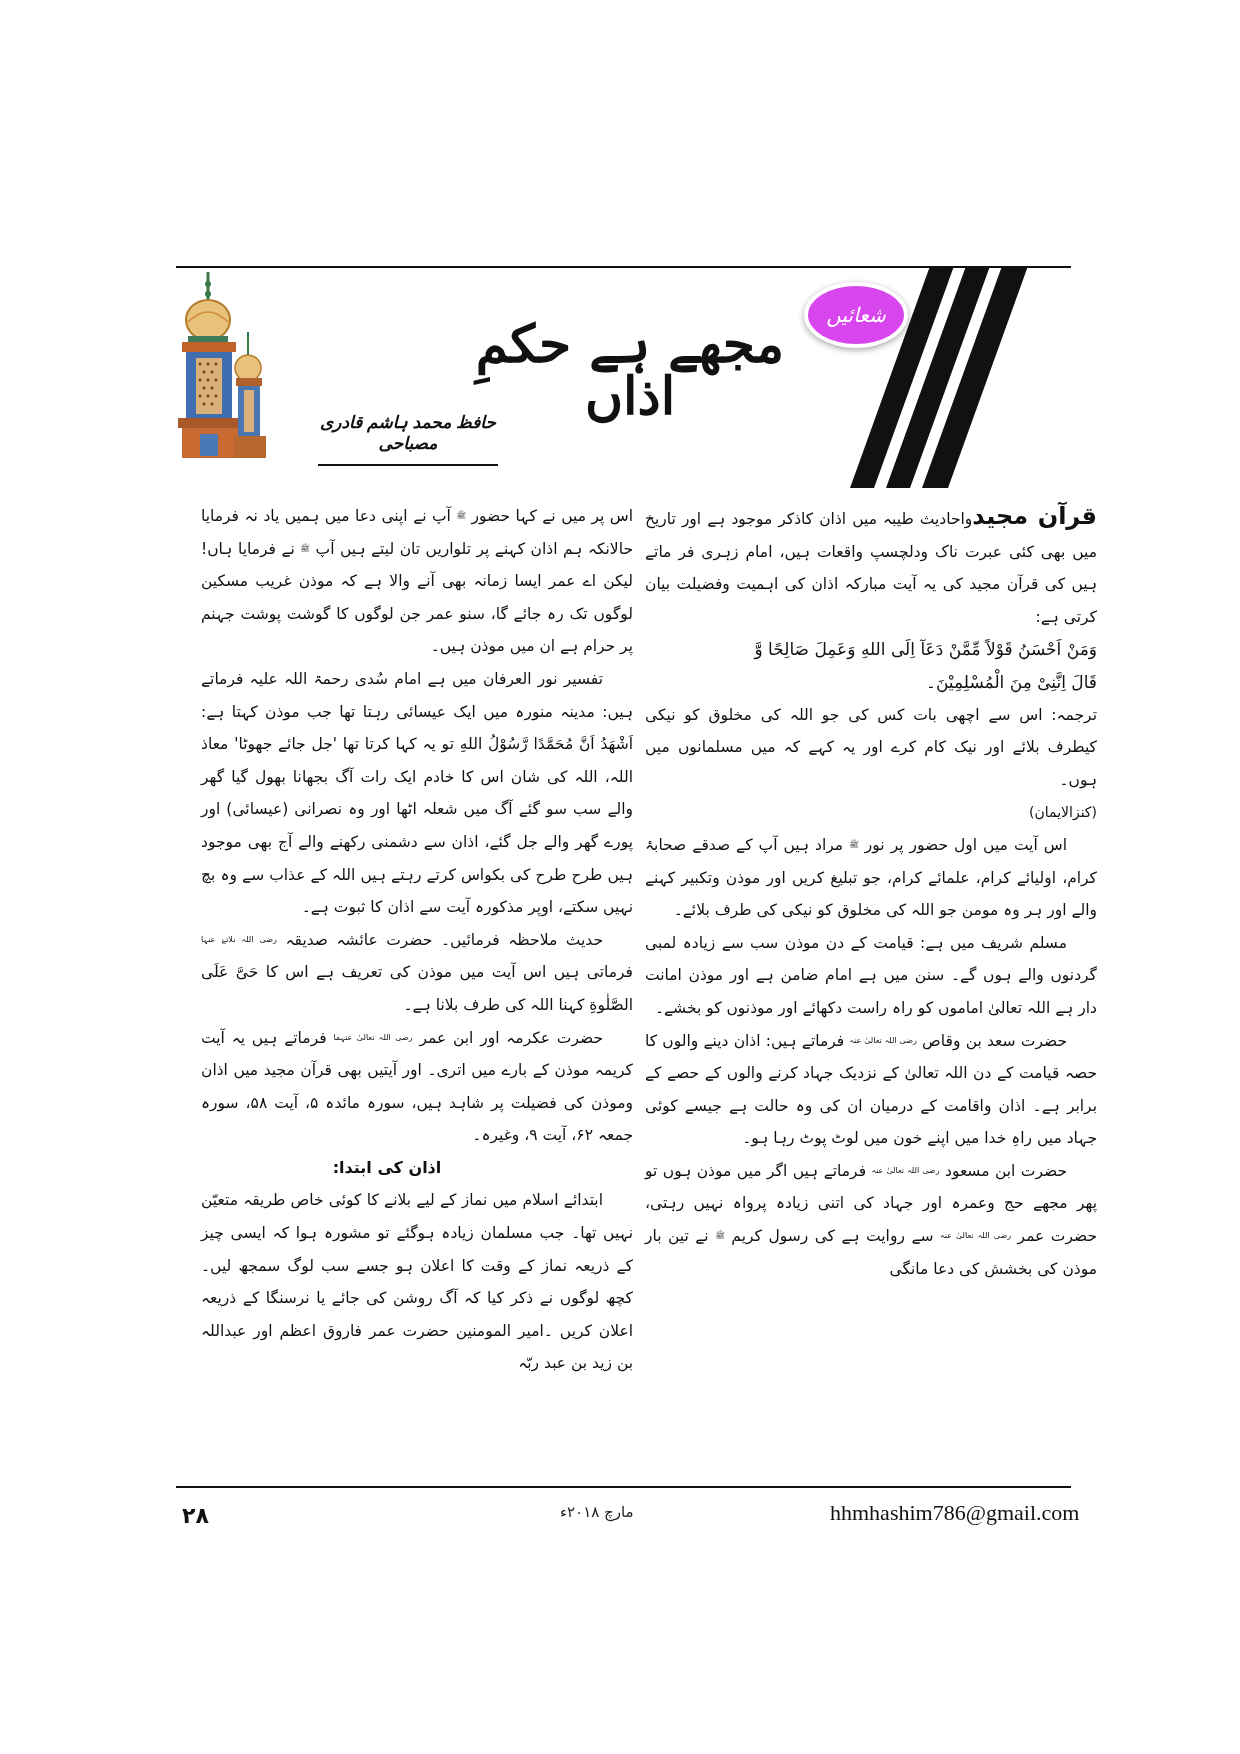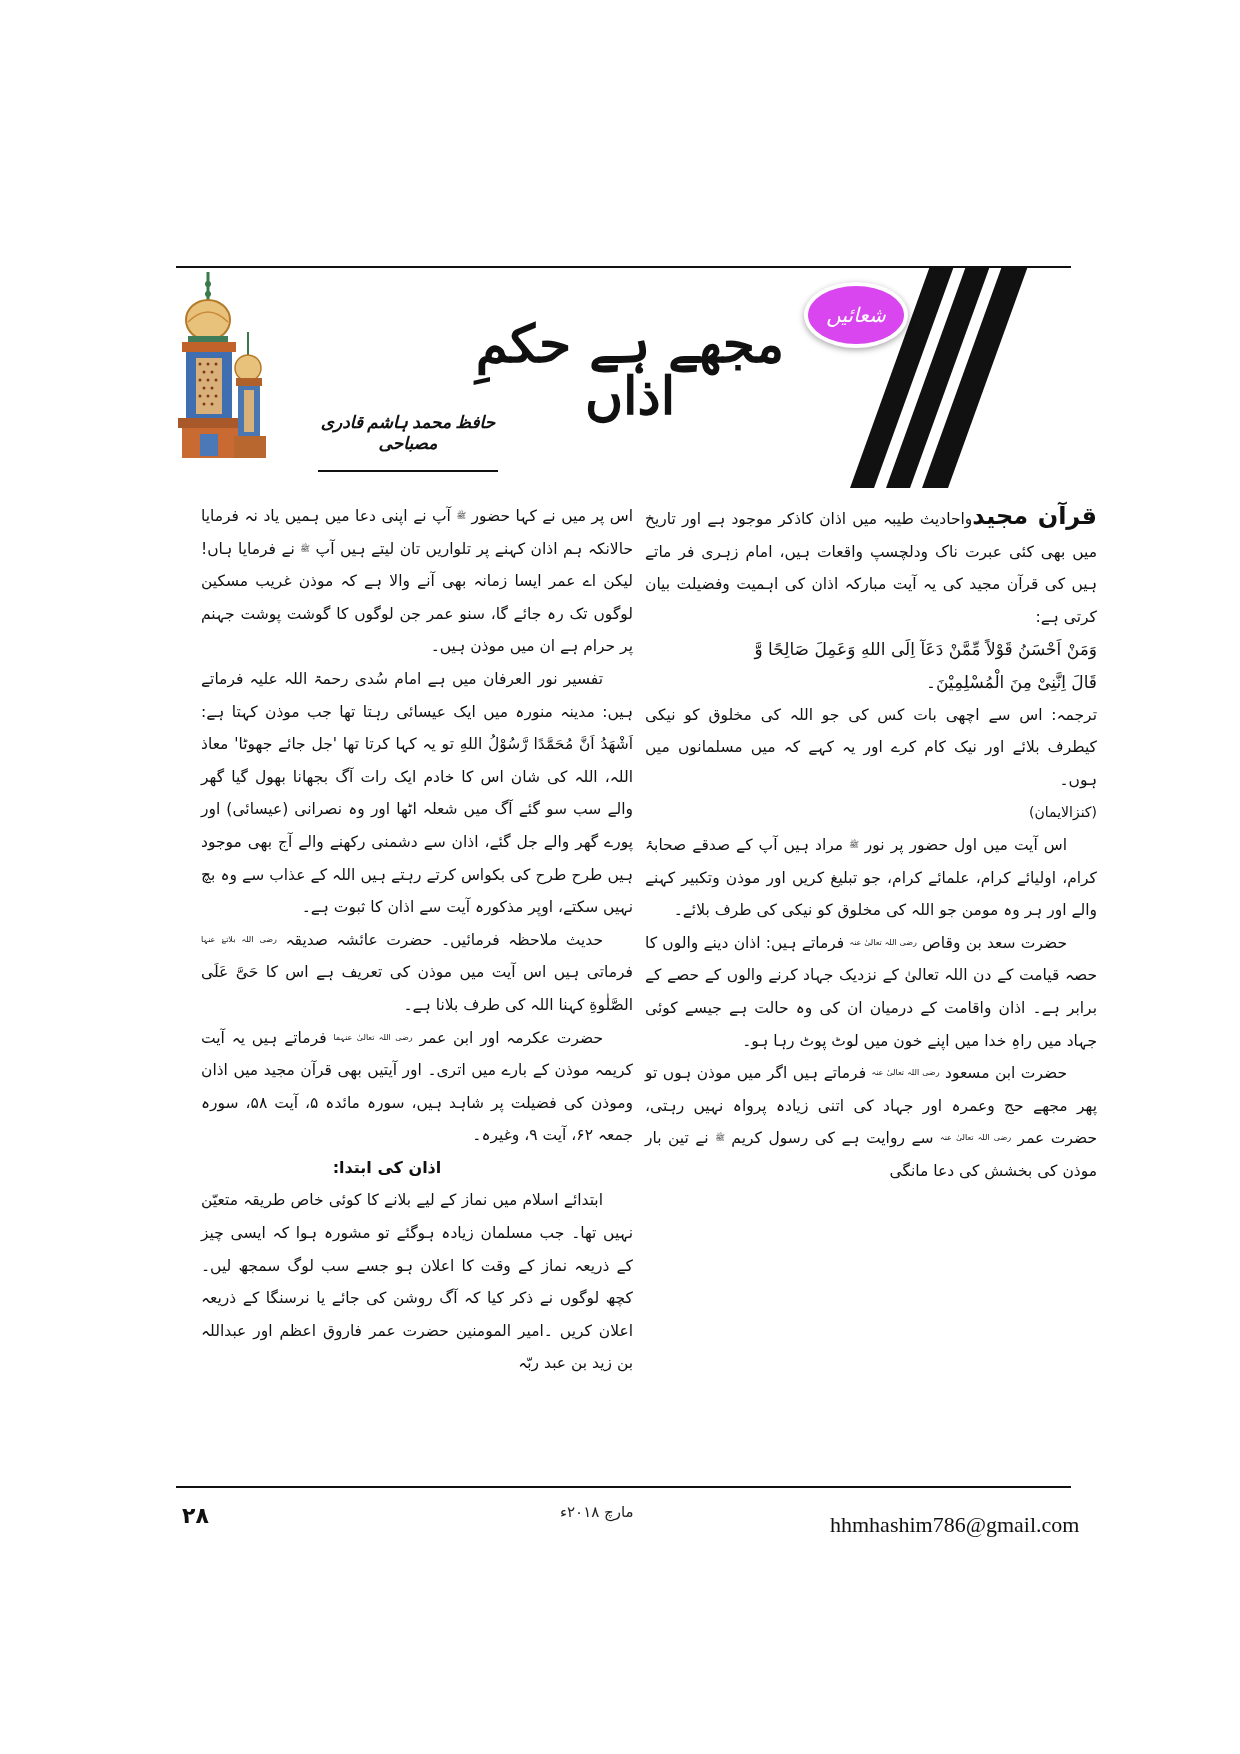--- a/index.html
+++ b/index.html
@@ -14,39 +14,39 @@
 
   .badge { position:absolute; left:808px; top:286px; width:96px; height:58px; border-radius:50%;
            background:#d946ef; box-shadow:0 0 0 4px #fff, 0 2px 6px 4px rgba(0,0,0,0.35);
            display:flex; align-items:center; justify-content:center; }
   .badge span { color:#fff; font-family:"DejaVu Serif", serif; font-size:20px; font-style:italic; direction:rtl; }
 
   .title { position:absolute; left:470px; top:318px; width:320px; text-align:center; direction:rtl;
            font-family:"DejaVu Serif", serif; font-size:52px; font-weight:bold; line-height:1; letter-spacing:-1px; }
 
   .author { position:absolute; left:318px; top:412px; width:180px; text-align:center; direction:rtl;
-            font-family:Liberation Serif, serif; font-size:17px; font-weight:bold; font-style:italic;
-            border-bottom:2px solid #111; padding-bottom:16px; }
+            font-family:Liberation Sans, sans-serif; font-size:17px; font-weight:bold; font-style:italic;
+            border-bottom:2px solid #111; padding-bottom:10px; }
 
   .col { position:absolute; top:500px; direction:rtl; text-align:justify; text-align-last:right;
          font-family:"DejaVu Sans", sans-serif; font-size:15.5px; line-height:32.6px;margin-left:25px; }
   .col-right { left:620px; width:452px; }
   .col-left  { left:176px; width:432px; }
 
   .col p { margin:0; }
   .col p.indent { text-indent:30px; }
   .lead { font-weight:bold; font-size:24px; }
   .heading { font-weight:bold; font-size:16px; text-align:center !important; text-align-last:center !important; padding-right:60px; }
   .arabic { font-family:"DejaVu Serif", serif; font-size:17px; letter-spacing:1px; }
   .ref { font-size:14px; }
   .honor { font-size:8px; vertical-align:top; }
 
   .bottom-rule { position:absolute; left:176px; top:1486px; width:895px; height:2px; background:#111; }
 
-  .footer-email { position:absolute; left:830px; top:1500px; font-family:"Liberation Serif", serif; font-size:22px; direction:ltr;margin-top:12px; }
+  .footer-email { position:absolute; left:830px; top:1500px; font-family:"Liberation Serif", serif; font-size:22px; direction:ltr; }
   .footer-date  { position:absolute; left:560px; top:1503px; font-family:"DejaVu Sans", sans-serif; font-size:15px; direction:rtl; color:#222; }
   .footer-page  { position:absolute; left:182px; top:1503px; font-family:"DejaVu Sans", sans-serif; font-size:22px; font-weight:bold; }
 </style>
 </head>
 <body>
 
 <div class="page">
 
   <div class="top-rule"></div>
 
@@ -108,20 +108,21 @@
     </p>
     <p class="arabic">وَمَنْ اَحْسَنُ قَوْلاً مِّمَّنْ دَعَآ اِلَى اللهِ وَعَمِلَ صَالِحًا وَّ</p>
     <p class="arabic">قَالَ اِنَّنِیْ مِنَ الْمُسْلِمِیْنَ۔</p>
     <p>ترجمہ: اس سے اچھی بات کس کی جو اللہ کی مخلوق کو نیکی کیطرف بلائے اور نیک کام کرے اور یہ کہے کہ میں مسلمانوں میں ہوں۔</p>
     <p class="ref">(کنزالایمان)</p>
     <p class="indent">
       <span>اس آیت میں اول حضور پر نور</span>
       <span class="honor">ﷺ</span>
       <span>مراد ہیں آپ کے صدقے صحابۂ کرام، اولیائے کرام، علمائے کرام، جو تبلیغ کریں اور موذن وتکبیر کہنے والے اور ہر وہ مومن جو اللہ کی مخلوق کو نیکی کی طرف بلائے۔</span>
     </p>
+    <p class="indent">مسلم شریف میں ہے: قیامت کے دن موذن سب سے زیادہ لمبی گردنوں والے ہوں گے۔ سنن میں ہے امام ضامن ہے اور موذن امانت دار ہے اللہ تعالیٰ اماموں کو راہ راست دکھائے اور موذنوں کو بخشے۔</p>
     <p class="indent">
       <span>حضرت سعد بن وقاص</span>
       <span class="honor">رضی اللہ تعالیٰ عنہ</span>
       <span>فرماتے ہیں: اذان دینے والوں کا حصہ قیامت کے دن اللہ تعالیٰ کے نزدیک جہاد کرنے والوں کے حصے کے برابر ہے۔ اذان واقامت کے درمیان ان کی وہ حالت ہے جیسے کوئی جہاد میں راہِ خدا میں اپنے خون میں لوٹ پوٹ رہا ہو۔</span>
     </p>
     <p class="indent">
       <span>حضرت ابن مسعود</span>
       <span class="honor">رضی اللہ تعالیٰ عنہ</span>
       <span>فرماتے ہیں اگر میں موذن ہوں تو پھر مجھے حج وعمرہ اور جہاد کی اتنی زیادہ پرواہ نہیں رہتی، حضرت عمر</span>
       <span class="honor">رضی اللہ تعالیٰ عنہ</span>

